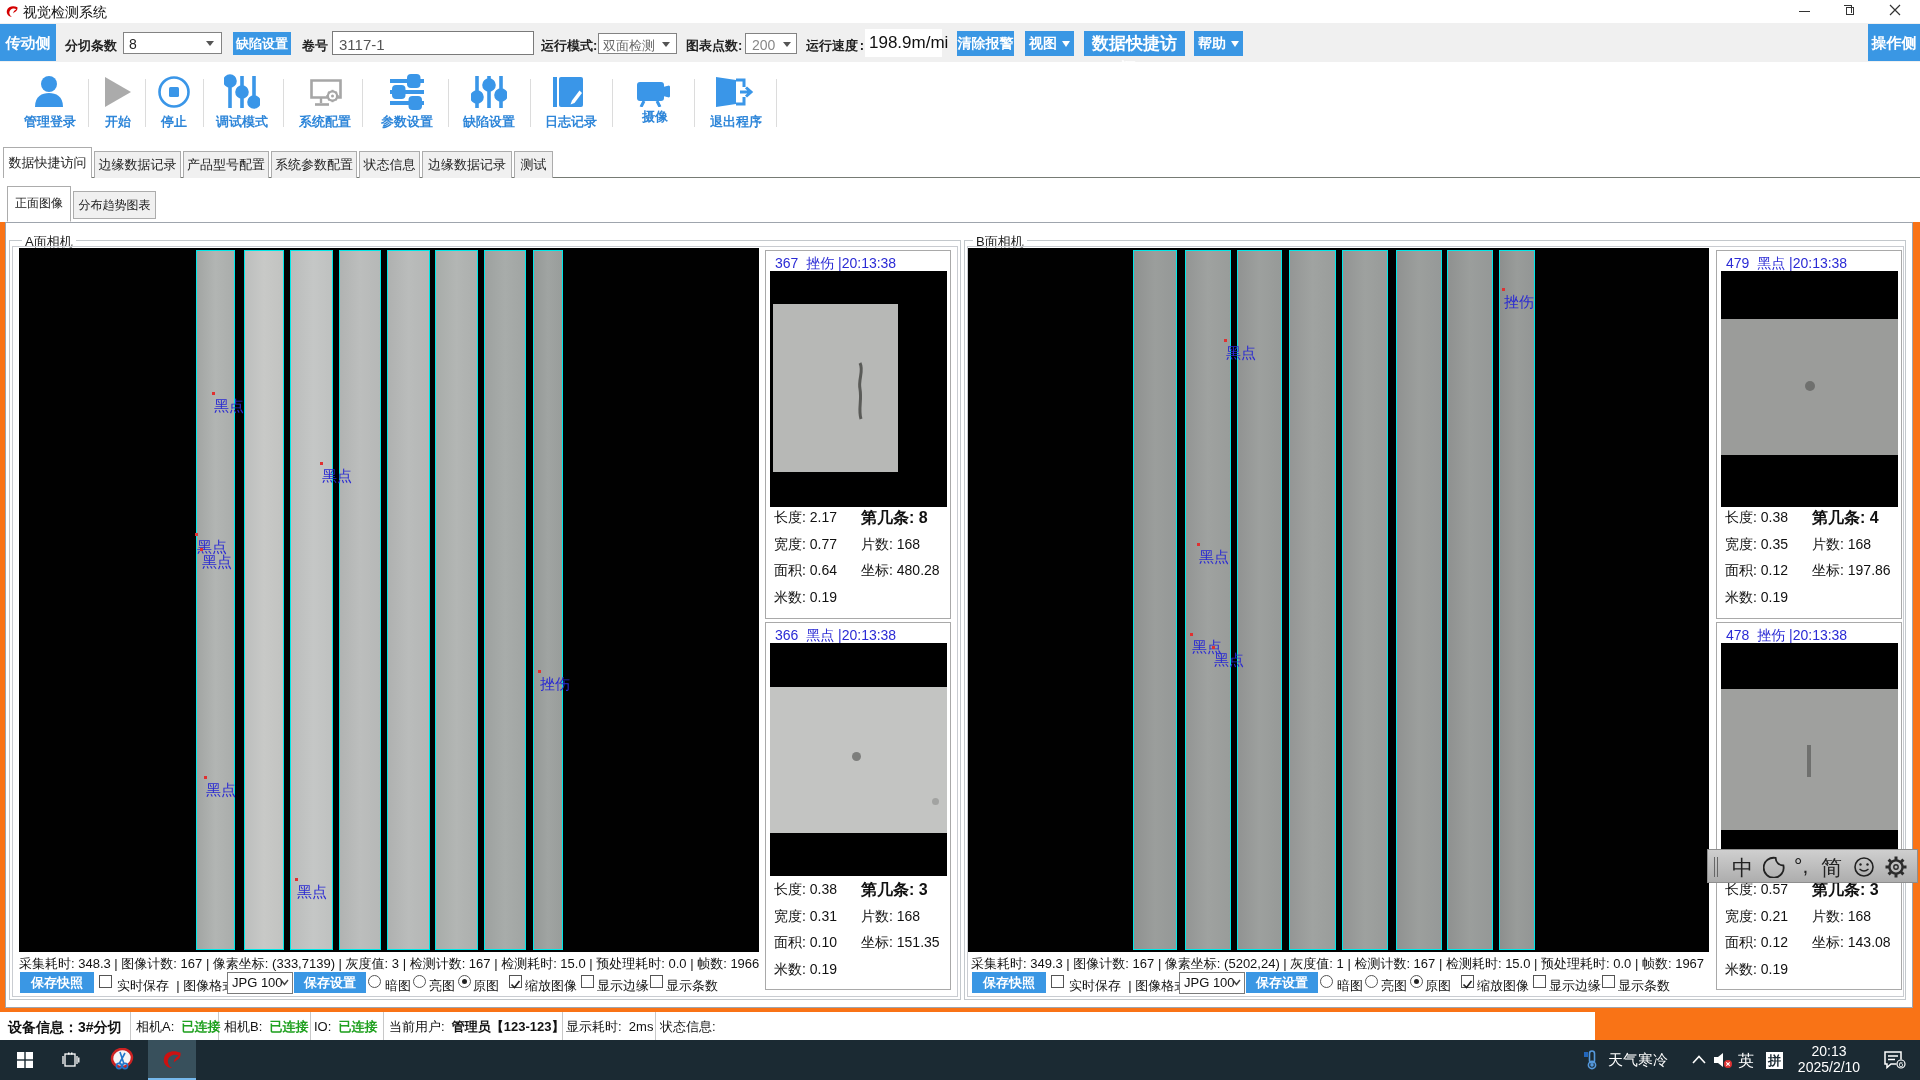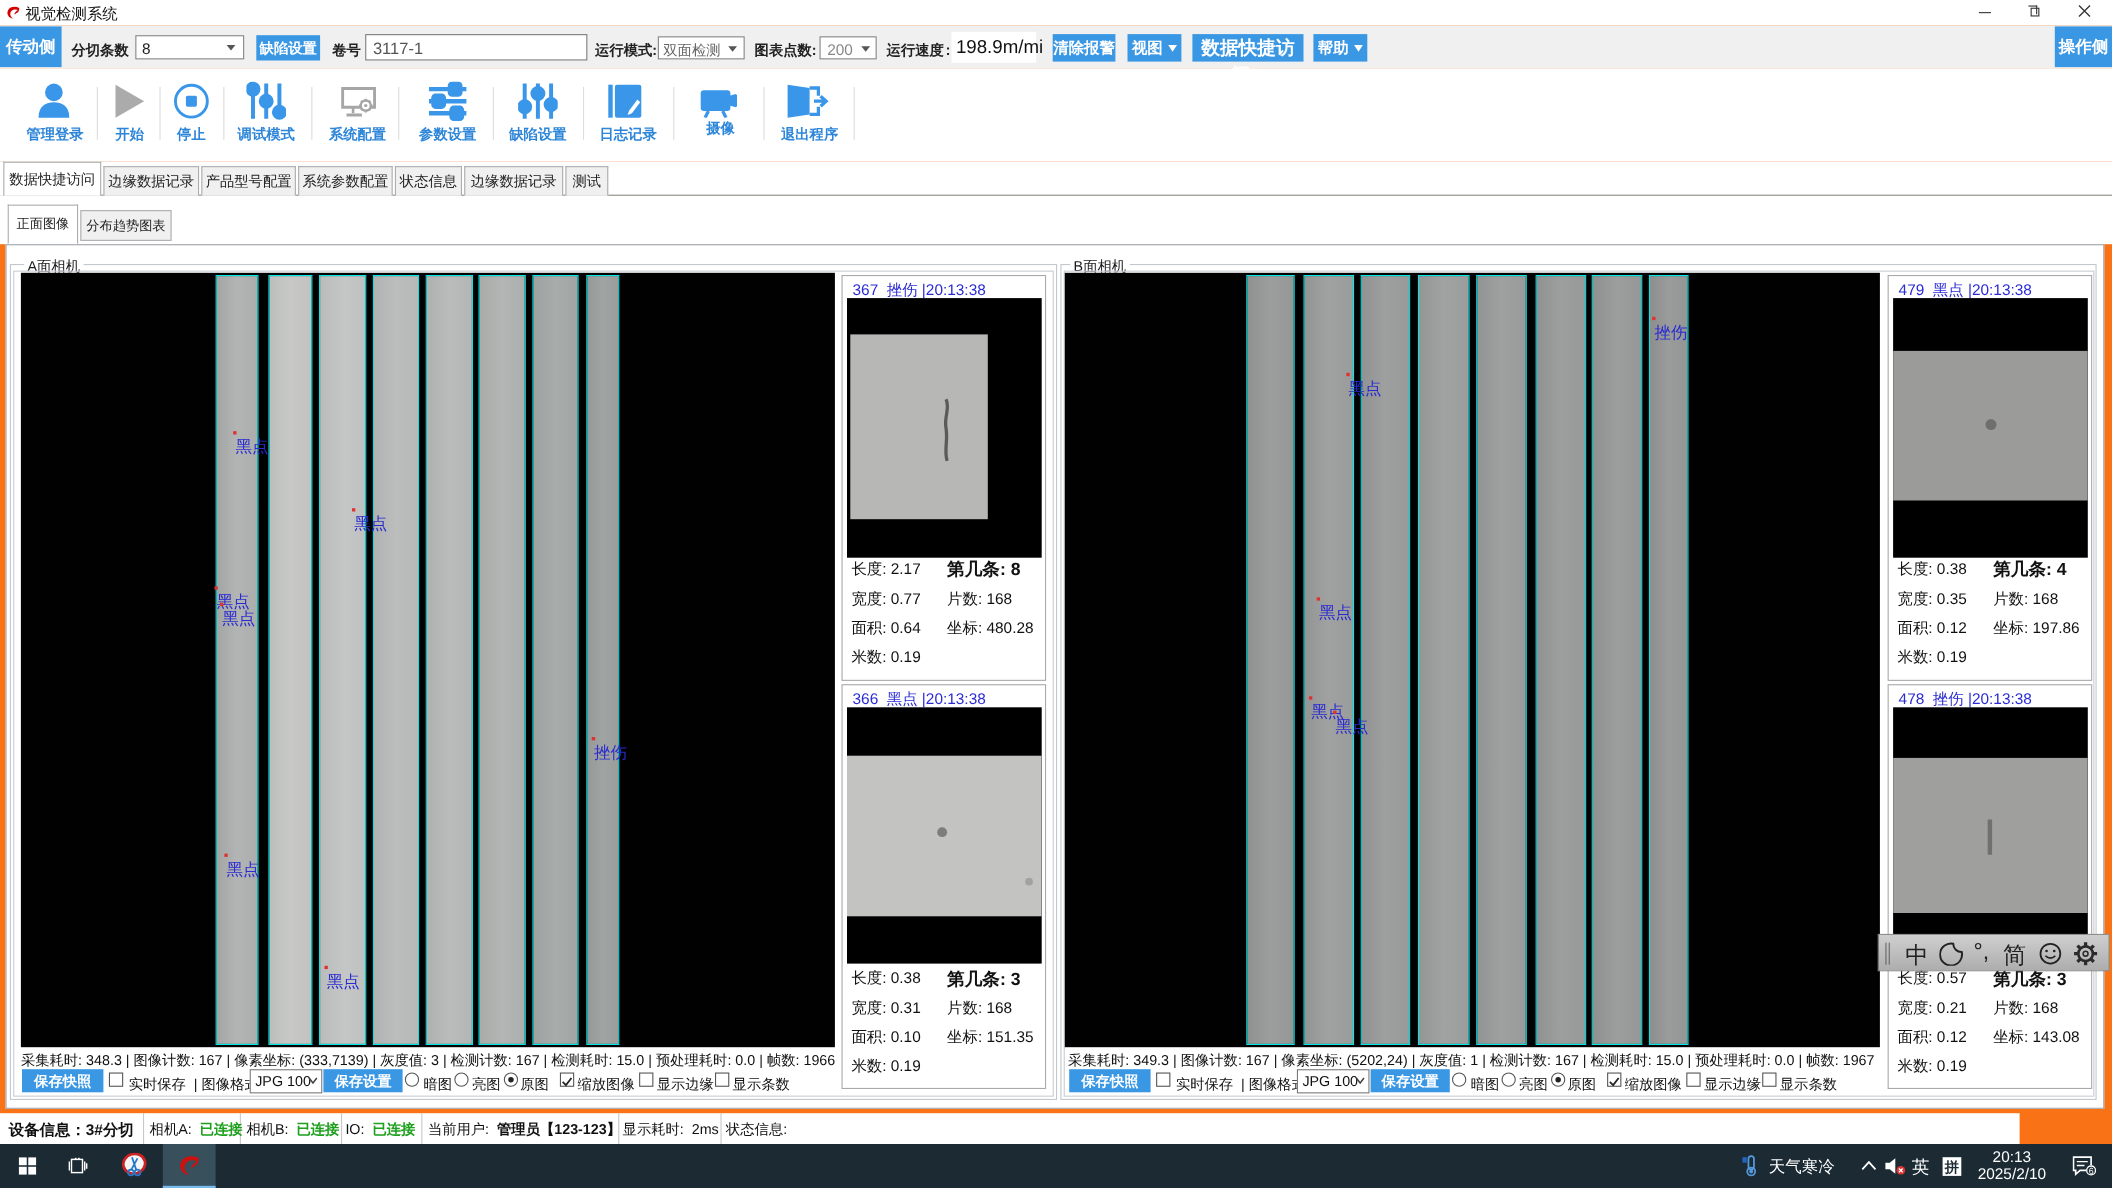--- a/index.html
+++ b/index.html
@@ -405,21 +405,21 @@
           <line x1="0.5" y1="11" x2="4" y2="11"></line>
           <line x1="18" y1="11" x2="21.5" y2="11"></line>
           <line x1="3.6" y1="3.6" x2="6" y2="6"></line>
           <line x1="16" y1="16" x2="18.4" y2="18.4"></line>
           <line x1="18.4" y1="3.6" x2="16" y2="6"></line>
           <line x1="6" y1="16" x2="3.6" y2="18.4"></line>
         </g>
       </svg>
 </div>
 
-<div class="abs" id="statusbar" style="left:0;top:1012px;width:1836px;height:28px;background:#fff;font-size:13px;color:#111;">
+<div class="abs" id="statusbar" style="left:0;top:1012px;width:1595px;height:28px;background:#fff;font-size:13px;color:#111;">
   <div class="ssep" style="left:130px;"></div>
       <div class="ssep" style="left:218px;"></div>
   <div class="ssep" style="left:310px;"></div>
       <div class="ssep" style="left:383px;"></div>
   <div class="ssep" style="left:562px;"></div>
       <div class="ssep" style="left:655px;"></div>
   <div class="abs" style="left:8px;top:7px;font-weight:bold;font-size:14px;">设备信息：3#分切</div>
   <div class="abs" style="left:136px;top:6px;">相机A: &nbsp;<span style="color:#1ea01e;font-weight:bold;">已连接</span></div>
   <div class="abs" style="left:224px;top:6px;">相机B: &nbsp;<span style="color:#1ea01e;font-weight:bold;">已连接</span></div>
   <div class="abs" style="left:314px;top:6px;">IO: &nbsp;<span style="color:#1ea01e;font-weight:bold;">已连接</span></div>

